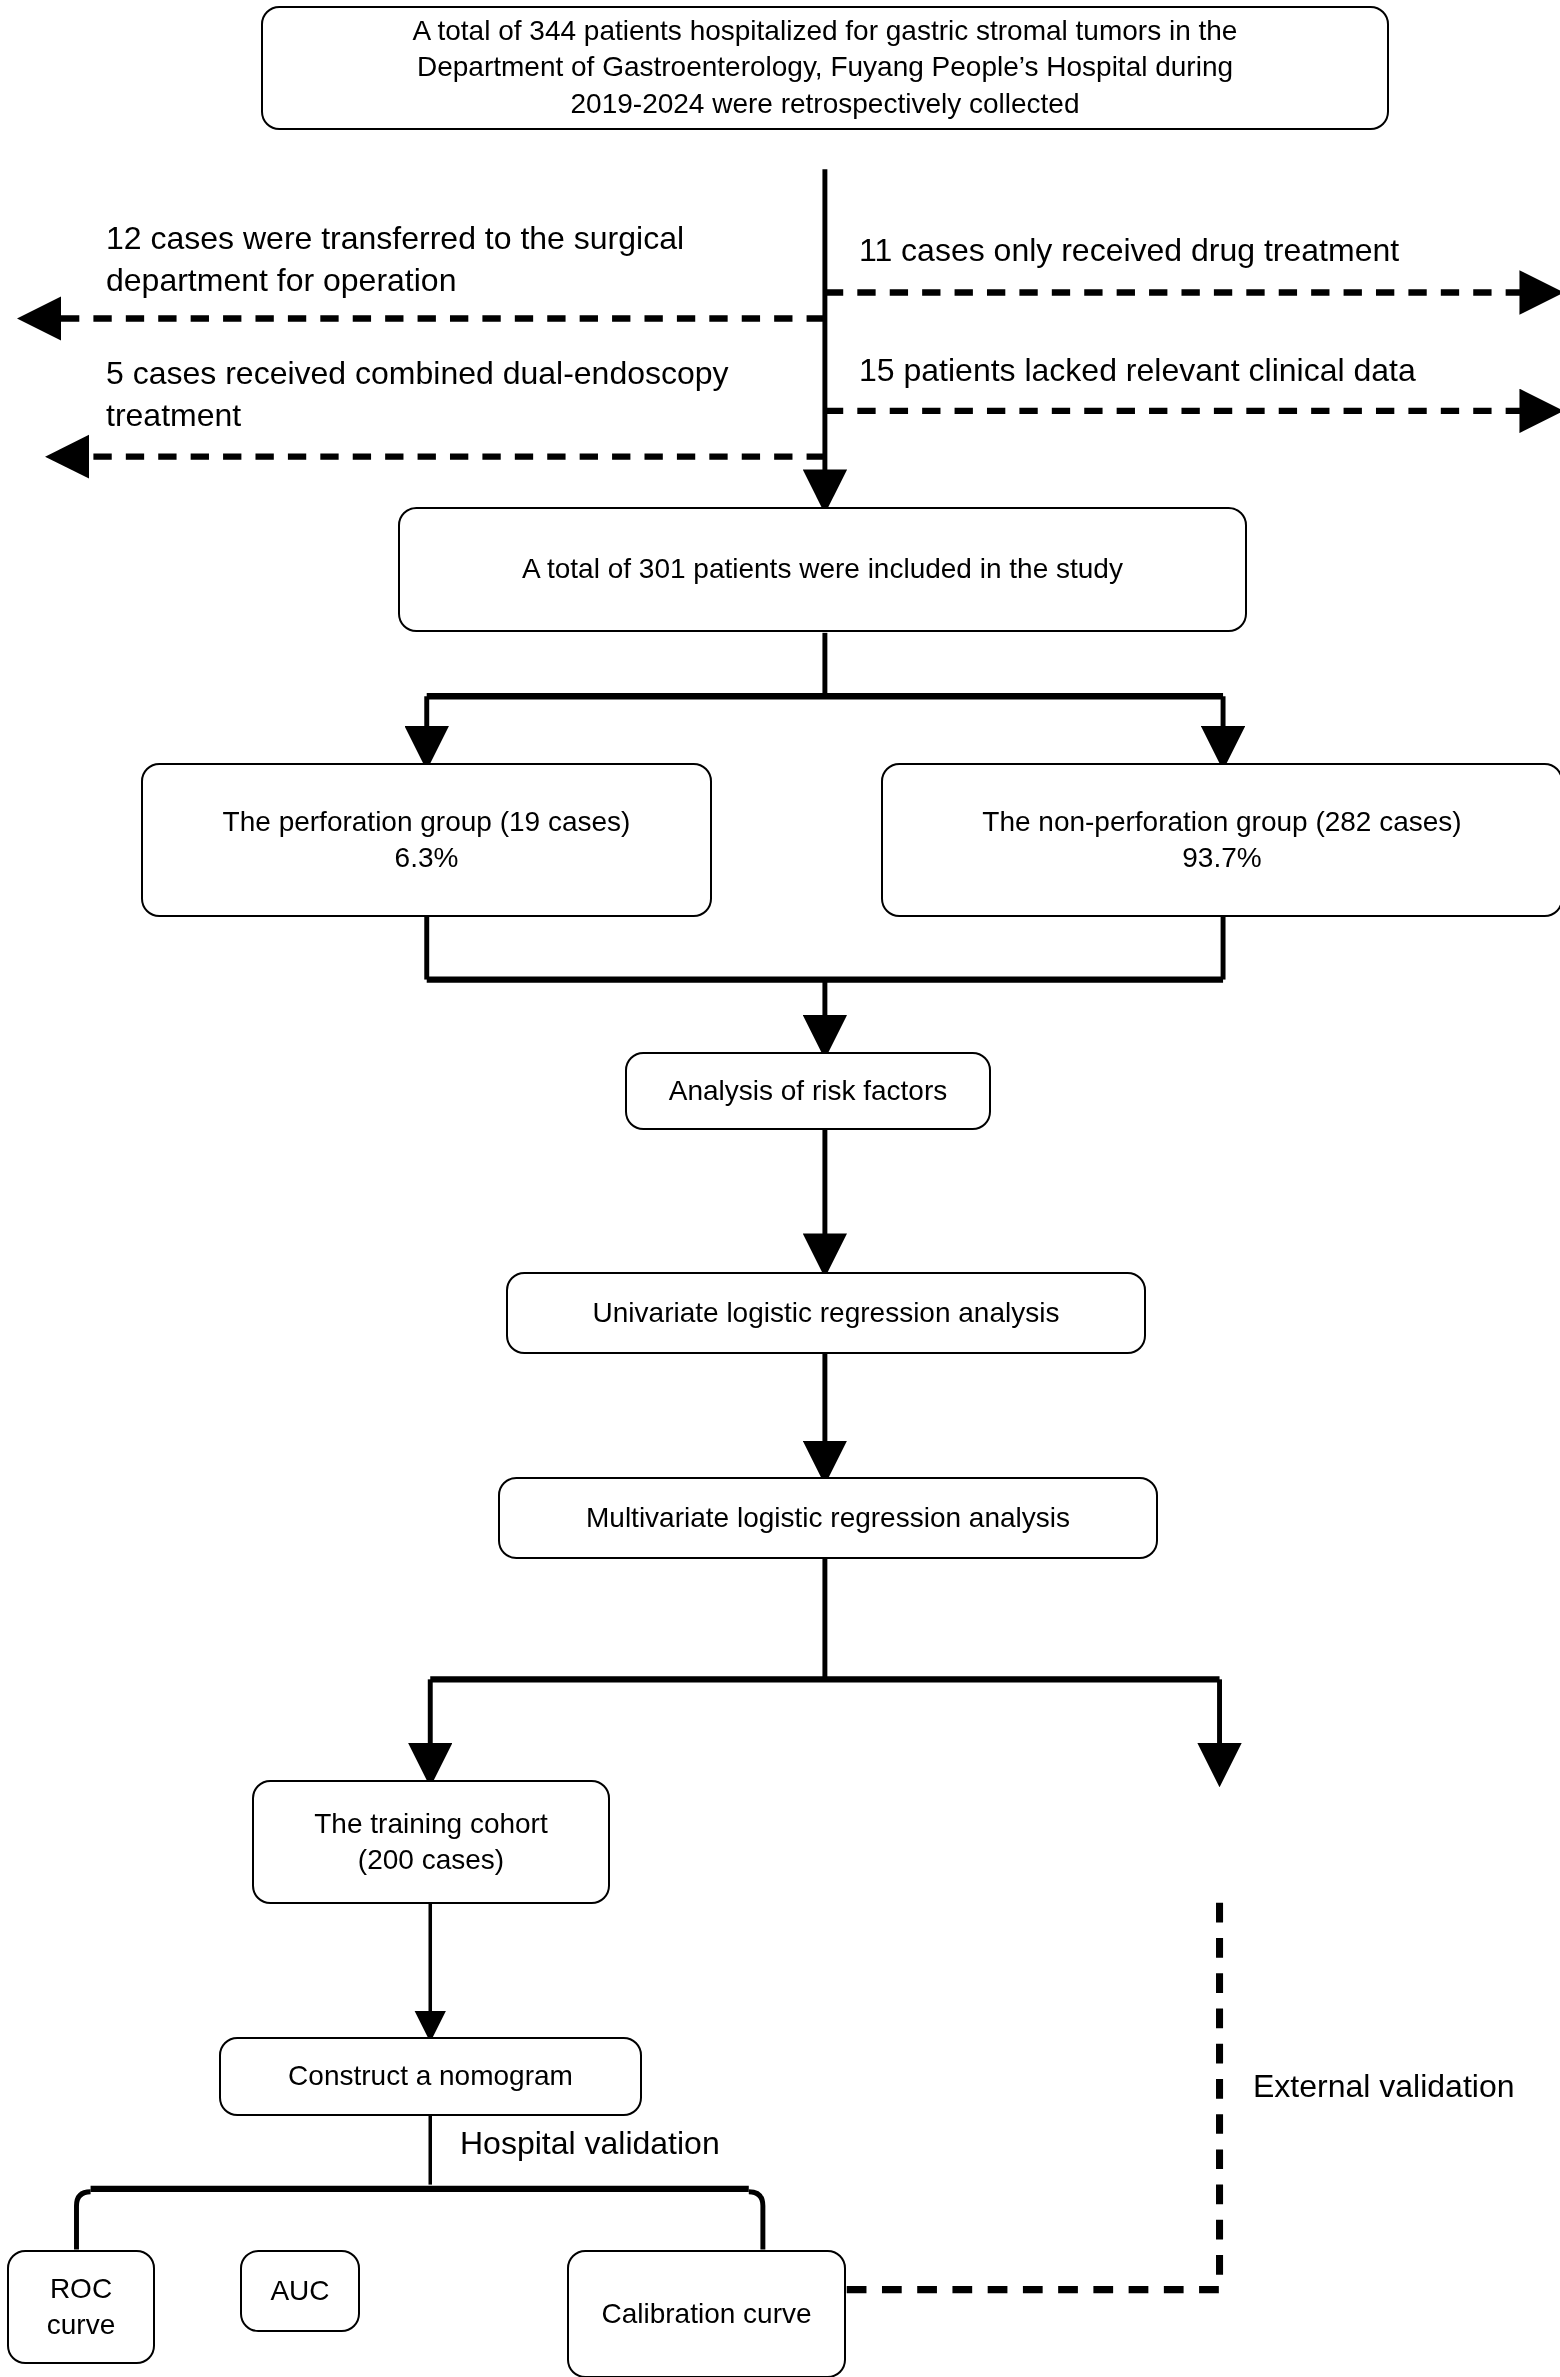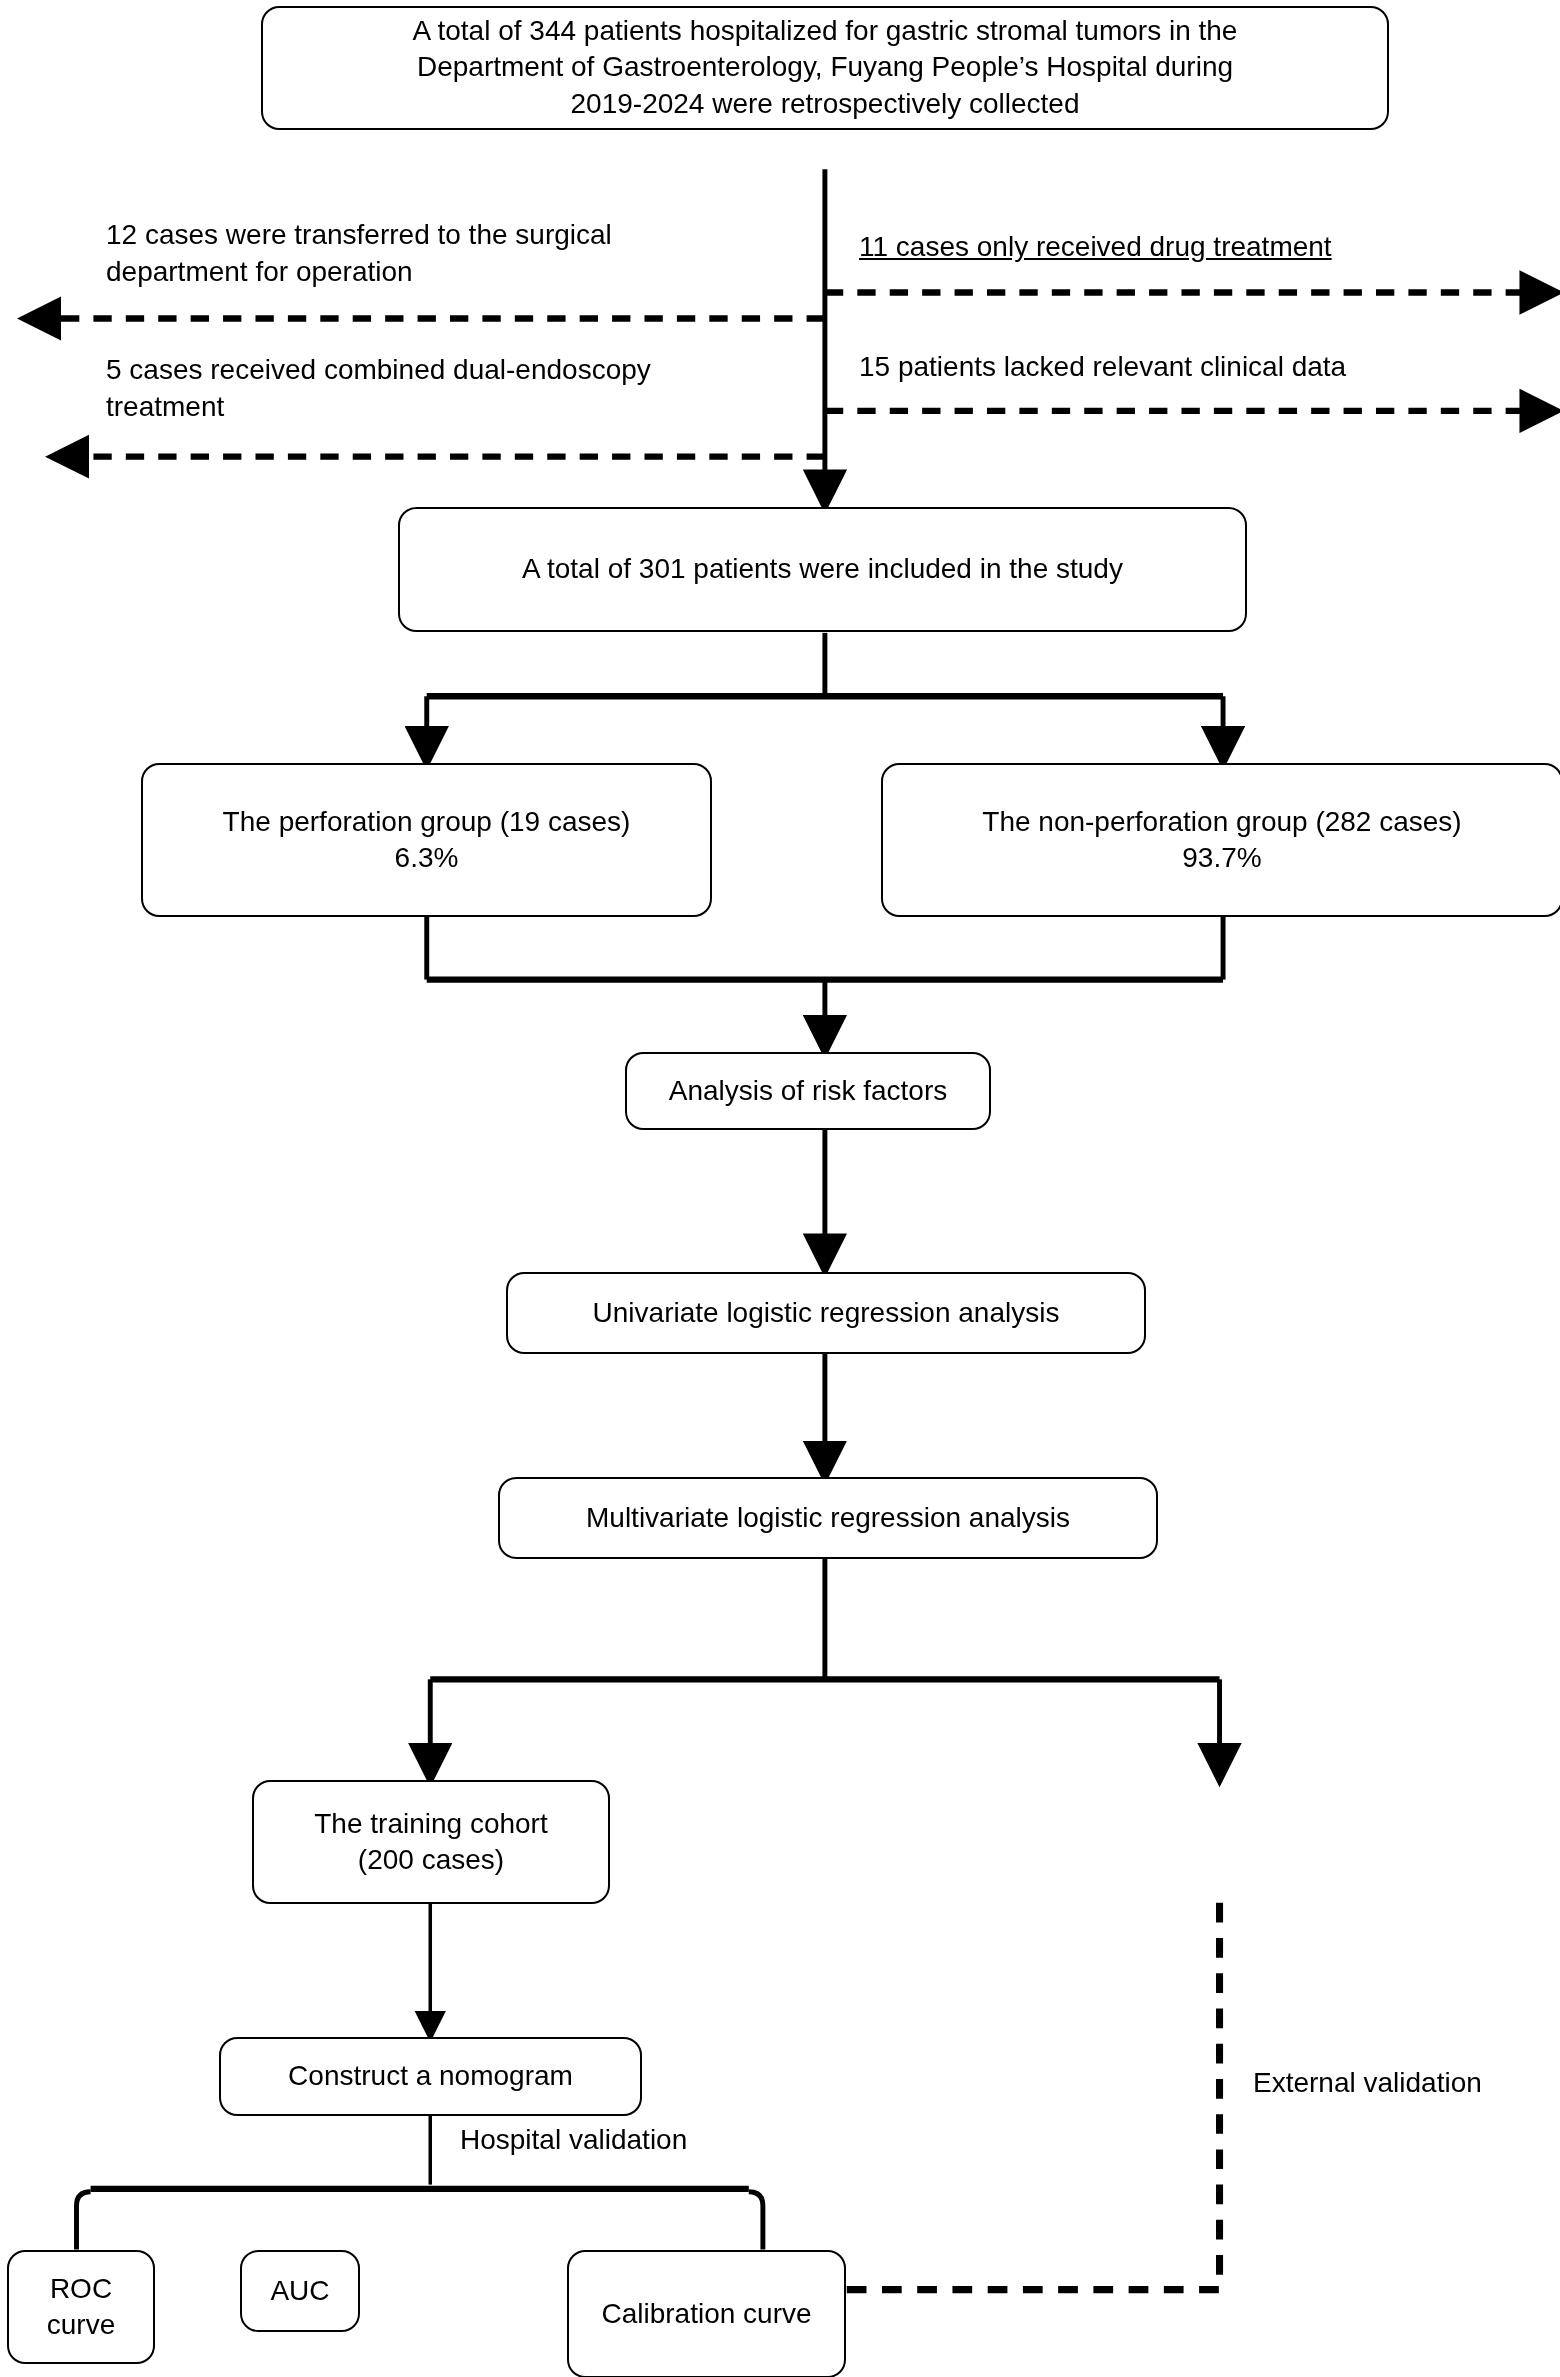--- a/index.html
+++ b/index.html
@@ -36,21 +36,21 @@
     justify-content: center;
     text-align: center;
     line-height: 1.30;
     font-size: 28px;
     padding: 4.2px 12.7px;
     white-space: pre-line;
     z-index: 3;
   }
   .freetext {
     position: absolute;
-    font-size: 28px;
+    font-size: 32px;
     line-height: 1.32;
     text-align: left;
     white-space: pre-line;
     z-index: 4;
   }
 </style>
 </head>
 <body>
 
 <div id="stage">
@@ -131,21 +131,21 @@
   <div class="node" style="left:240px; top:2250px; width:120px; height:82px;">AUC</div>
 
   <div class="node" style="left:567px; top:2250px; width:279px; height:128px;">Calibration curve</div>
 
   <div class="freetext" style="left:106px; top:217px; width:677px;">12 cases were transferred to the surgical
 department for operation</div>
 
   <div class="freetext" style="left:106px; top:352px; width:705px;">5 cases received combined dual-endoscopy
 treatment</div>
 
-  <div class="freetext" style="left:859px; top:229px; width:677px;text-decoration:underline;">11 cases only received drug treatment</div>
+  <div class="freetext" style="left:859px; top:229px; width:677px;">11 cases only received drug treatment</div>
 
   <div class="freetext" style="left:859px; top:349px; width:677px;">15 patients lacked relevant clinical data</div>
 
   <div class="freetext" style="left:460px; top:2122px; width:451px;">Hospital validation</div>
 
   <div class="freetext" style="left:1253px; top:2065px; width:296px;">External validation</div>
 
 </div>
 
 

